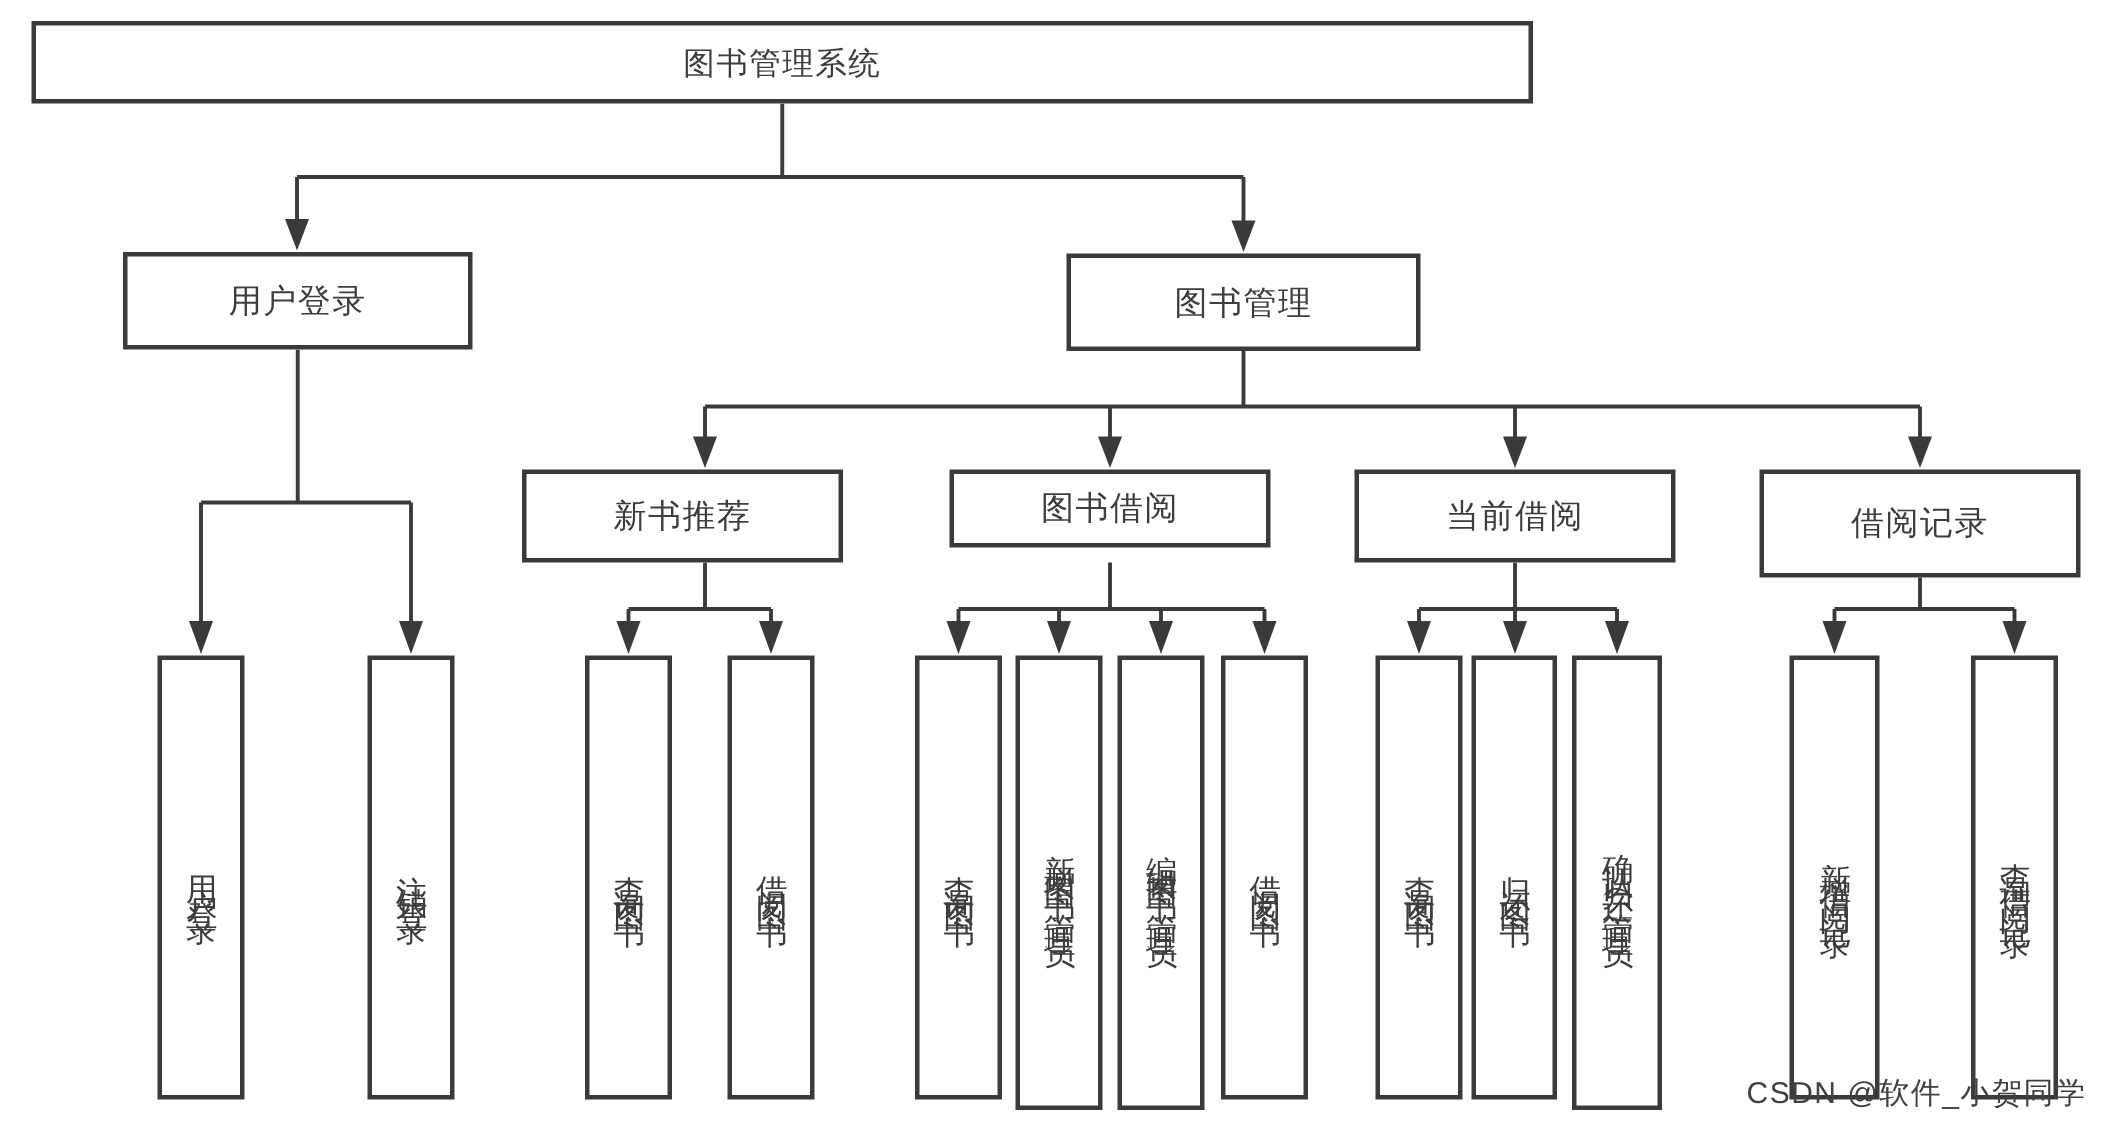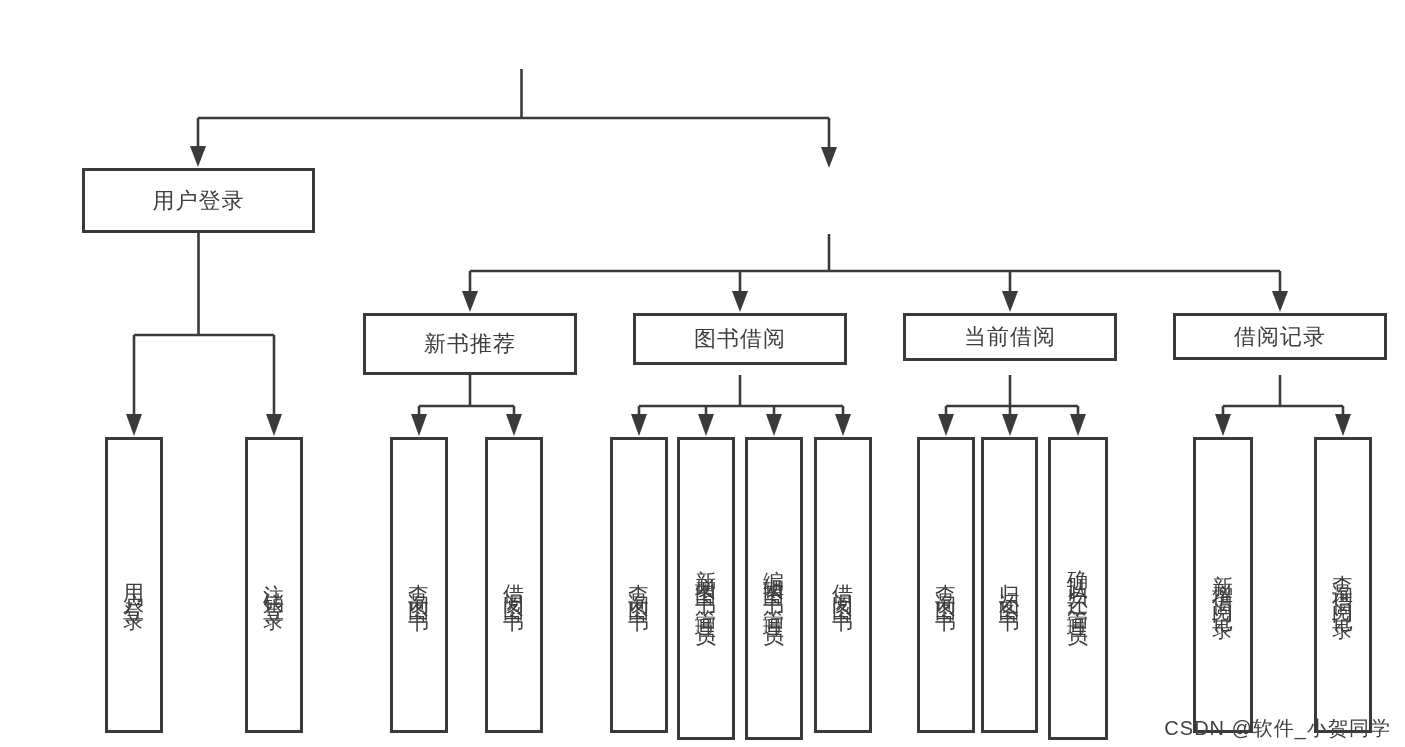--- a/index.html
+++ b/index.html
@@ -135,27 +135,29 @@
     <polygon points="1070,414 1086,414 1078,436"></polygon>
 
     <line x1="1280" y1="375" x2="1280" y2="406"></line>
     <line x1="1223" y1="406" x2="1343" y2="406"></line>
     <line x1="1223" y1="406" x2="1223" y2="418"></line>
     <polygon points="1215,414 1231,414 1223,436"></polygon>
     <line x1="1343" y1="406" x2="1343" y2="418"></line>
     <polygon points="1335,414 1351,414 1343,436"></polygon>
   </svg>
 
+  <div class="box hbox rootbox">图书管理系统</div>
 
   <div class="box hbox" style="left:82px; top:168px; width:233px; height:65px;">用户登录</div>
+  <div class="box hbox" style="left:711px; top:169px; width:236px; height:65px;">图书管理</div>
 
-  <div class="box hbox" style="left:363px; top:313px; width:214px; height:62px;">新书推荐</div>
+  <div class="box hbox" style="left:348px; top:313px; width:214px; height:62px;">新书推荐</div>
   <div class="box hbox" style="left:633px; top:313px; width:214px; height:52px;">图书借阅</div>
-  <div class="box hbox" style="left:903px; top:313px; width:214px; height:48px;">当前借阅</div>
-  <div class="box hbox" style="left:1173px; top:313px; width:214px; height:47px;">借阅记录</div>
+  <div class="box hbox" style="left:903px; top:313px; width:214px; height:62px;">当前借阅</div>
+  <div class="box hbox" style="left:1173px; top:313px; width:214px; height:72px;">借阅记录</div>
 
   <div class="box leaf" style="left:105px;">用户登录</div>
   <div class="box leaf" style="left:245px;">注销登录</div>
 
   <div class="box leaf" style="left:390px;">查询图书</div>
   <div class="box leaf" style="left:485px;">借阅图书</div>
 
   <div class="box leaf" style="left:610px;">查询图书</div>
   <div class="box leaf tall" style="left:677px;">新增图书（管理员）</div>
   <div class="box leaf tall" style="left:745px;">编辑图书（管理员）</div>

